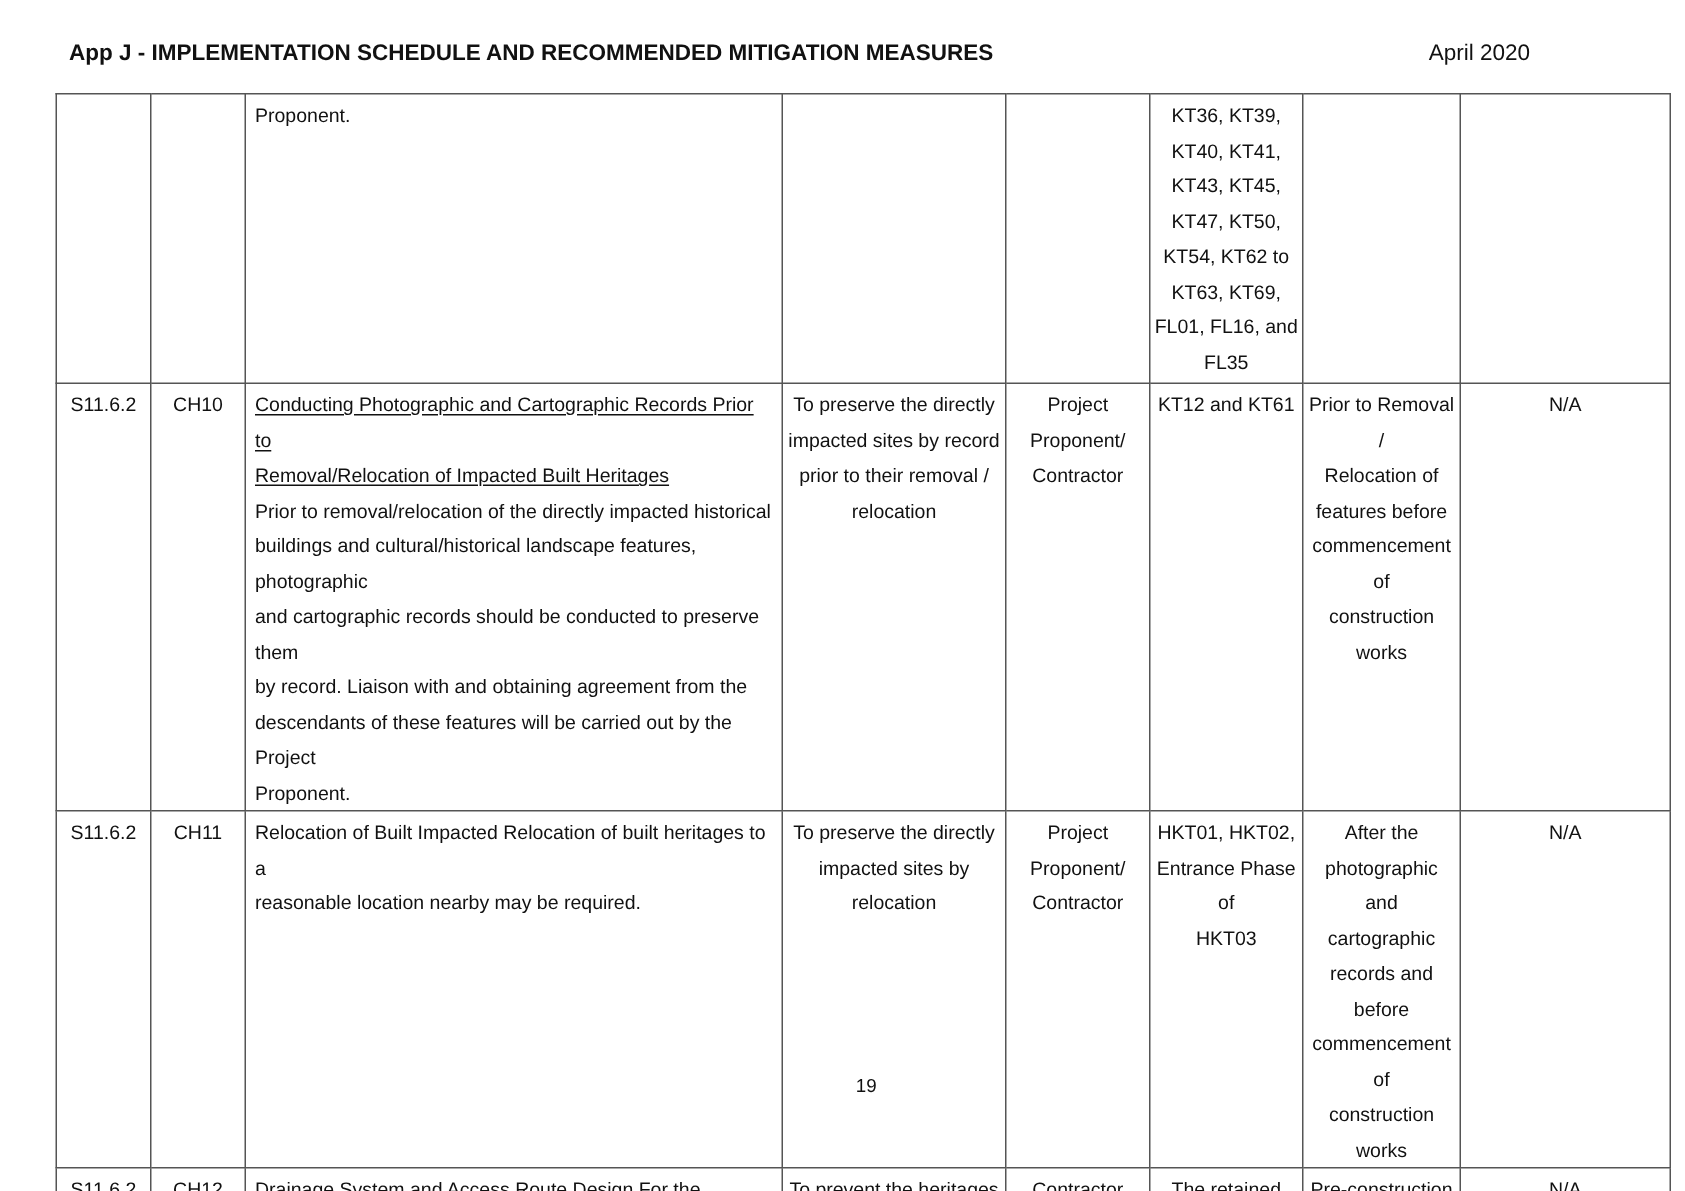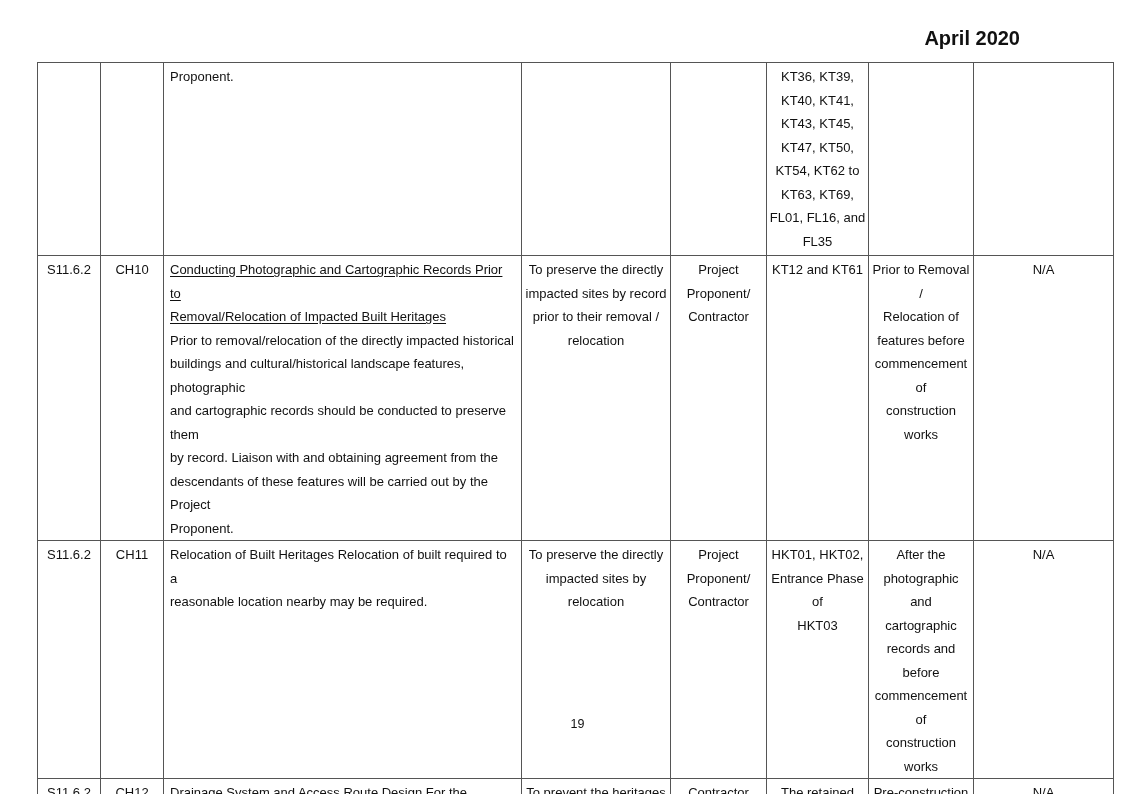--- a/index.html
+++ b/index.html
@@ -27,22 +27,22 @@
     left: 46px;
     top: 0;
     font-size: 15px;
     font-weight: bold;
     white-space: nowrap;
   }
   .doc-date {
     position: absolute;
     right: 103px;
     top: 0;
-    font-size: 20px;
-    font-weight: bold;
+    font-size: 15px;
+    font-weight: normal;
     white-space: nowrap;
   }
   table.schedule {
     position: absolute;
     left: 37px;
     top: 62px;
     width: 1076px;
     border-collapse: collapse;
     table-layout: fixed;
   }
@@ -80,20 +80,21 @@
     left: 16px;
     width: 1123px;
     text-align: center;
     font-size: 12.5px;
   }
 </style>
 </head>
 <body>
 
 <div class="doc-header">
+  <div class="doc-title">App J - IMPLEMENTATION SCHEDULE AND RECOMMENDED MITIGATION MEASURES</div>
   <div class="doc-date">April 2020</div>
 </div>
 
 <table class="schedule">
   <colgroup>
     <col style="width:63px">
       <col style="width:63px">
       <col style="width:358px">
       <col style="width:149px">
     <col style="width:96px">
@@ -141,21 +142,21 @@
       <td>Prior to Removal /
 Relocation of
 features before
 commencement of
 construction works</td>
       <td>N/A</td>
     </tr>
     <tr class="table-row" style="height:144px">
       <td>S11.6.2</td>
       <td>CH11</td>
-      <td class="desc">Relocation of Built Heritages Relocation of built required to a
+      <td class="desc">Relocation of Built Impacted Relocation of built heritages to a
 reasonable location nearby may be required.</td>
       <td>To preserve the directly
 impacted sites by relocation</td>
       <td>Project
 Proponent/
 Contractor</td>
       <td>HKT01, HKT02,
 Entrance Phase of
 HKT03</td>
       <td>After the

